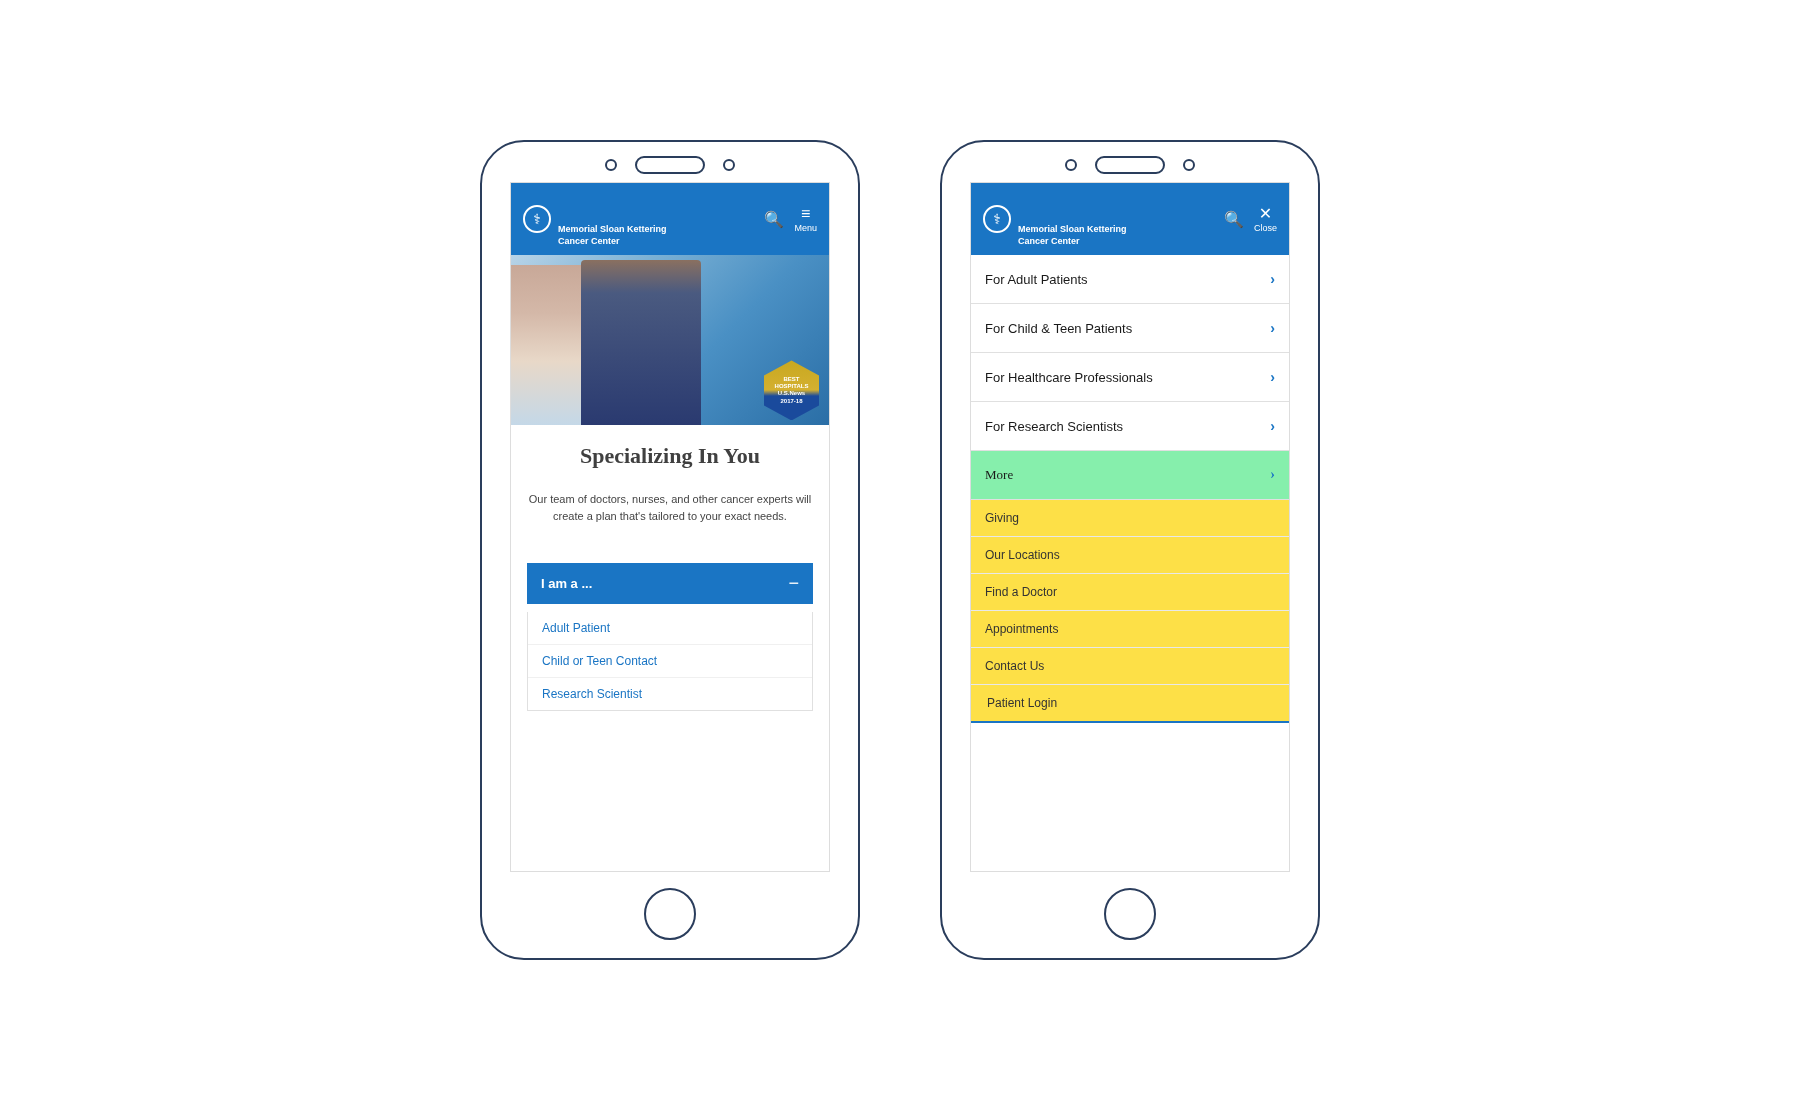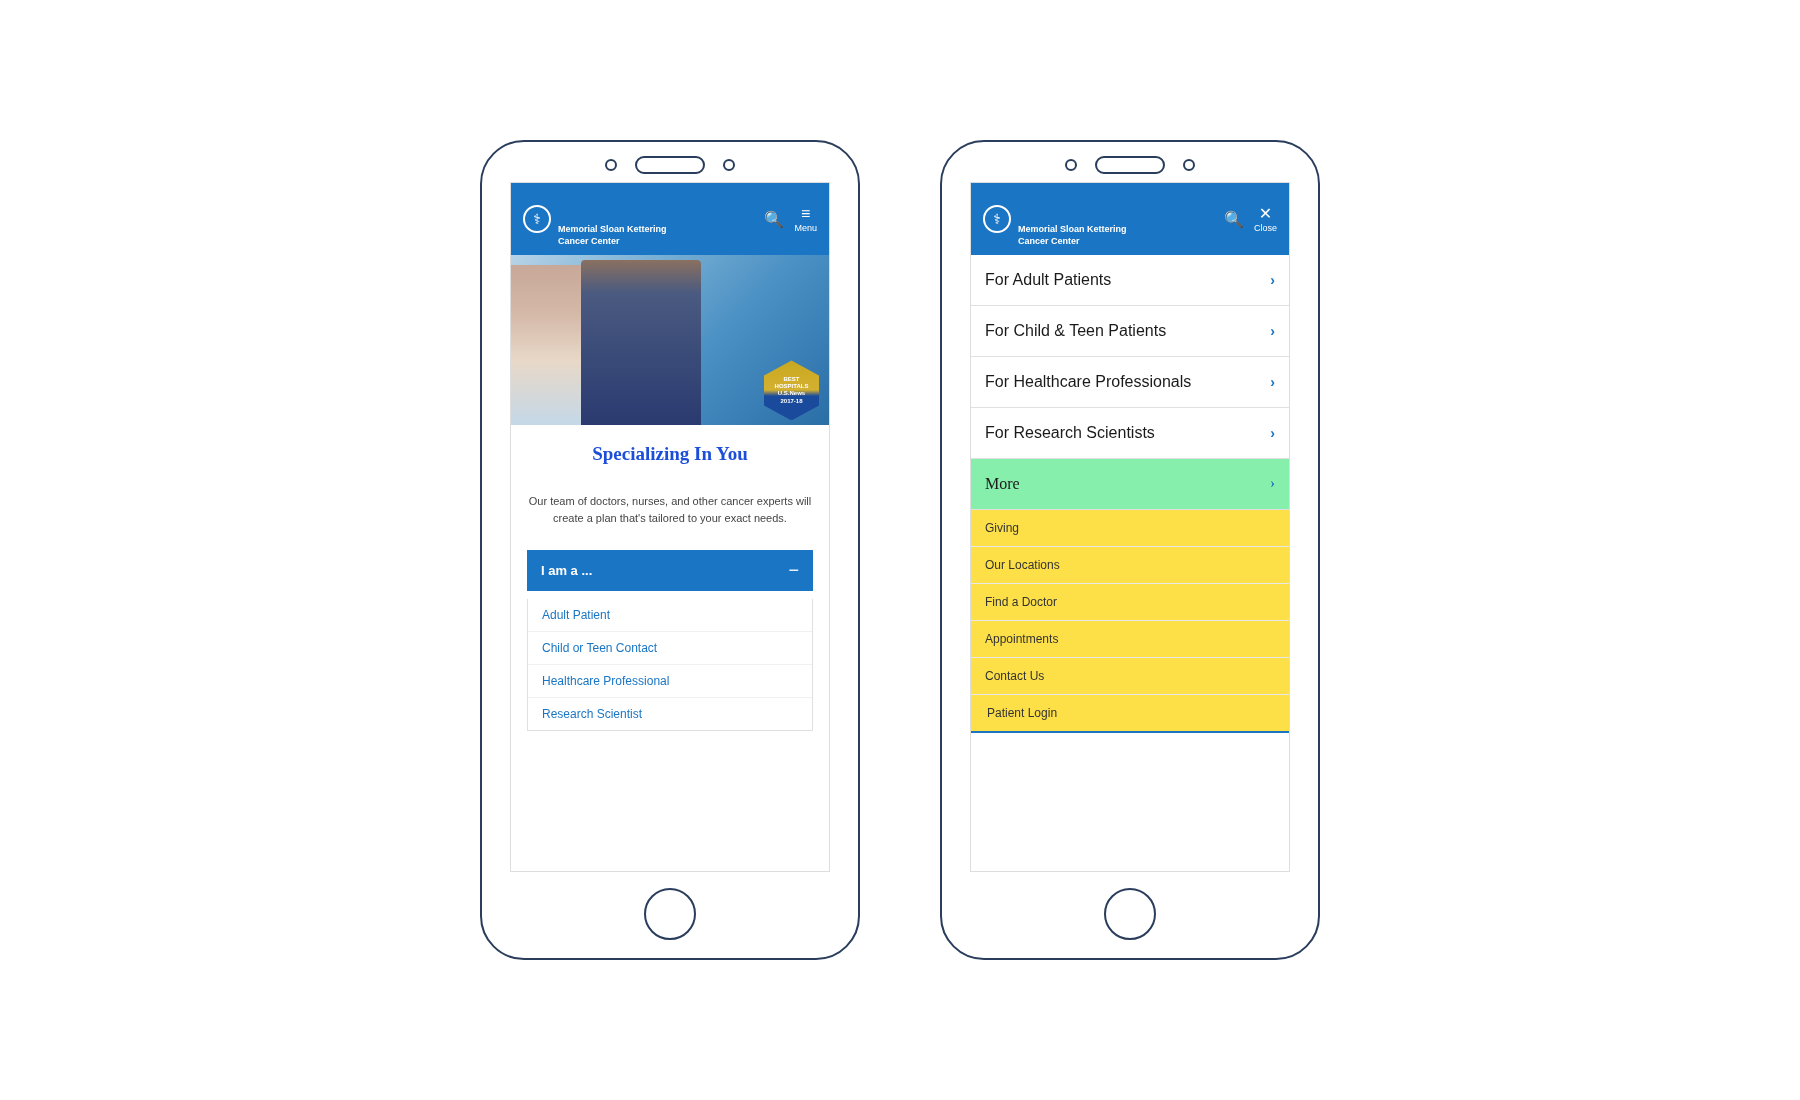--- a/index.html
+++ b/index.html
@@ -199,32 +199,32 @@
     }
 
     
     .content-area {
       padding: 18px 16px 12px;
       text-align: center;
       flex-shrink: 0;
     }
 
     .headline {
-      font-size: 19px;
+      font-size: 22px;
       font-weight: 700;
-      color: #1d4ed8;
-      margin-bottom: 28px;
+      color: #404040;
+      margin-bottom: 22px;
       font-family: Georgia, serif;
     }
 
     .subtext {
       font-size: 11px;
       color: #444;
       line-height: 1.5;
-      margin-bottom: 12px;
+      margin-bottom: 27px;
     }
 
     
     .dropdown-toggle {
       background: #1a75c4;
       color: #fff;
       padding: 10px 14px;
       display: flex;
       align-items: center;
       justify-content: space-between;
@@ -275,21 +275,21 @@
       display: flex;
       align-items: center;
       justify-content: space-between;
       padding: 16px 14px;
       border-bottom: 1px solid #e0e0e0;
       cursor: pointer;
       background: #fff;
     }
 
     .menu-nav-item-label {
-      font-size: 16px;
+      font-size: 13px;
       color: #1a1a1a;
       font-weight: 500;
     }
 
     .menu-nav-chevron {
       color: #1a75c4;
       font-size: 14px;
       font-weight: bold;
     }
 
@@ -384,21 +384,20 @@
     </div>
 
     <div style="padding: 0 16px 12px;">
       <div class="dropdown-toggle">
         <span>I am a ...</span>
         <span class="dropdown-minus">−</span>
       </div>
       <div class="dropdown-list">
         <div class="dropdown-item">Adult Patient</div>
         <div class="dropdown-item">Child or Teen Contact</div>
-        <div class="dropdown-item">Healthcare Professional</div>
         <div class="dropdown-item">Research Scientist</div>
       </div>
     </div>
   </div>
 
   <div class="phone-bottom">
     <div class="home-button"></div>
   </div>
 </div>
 

